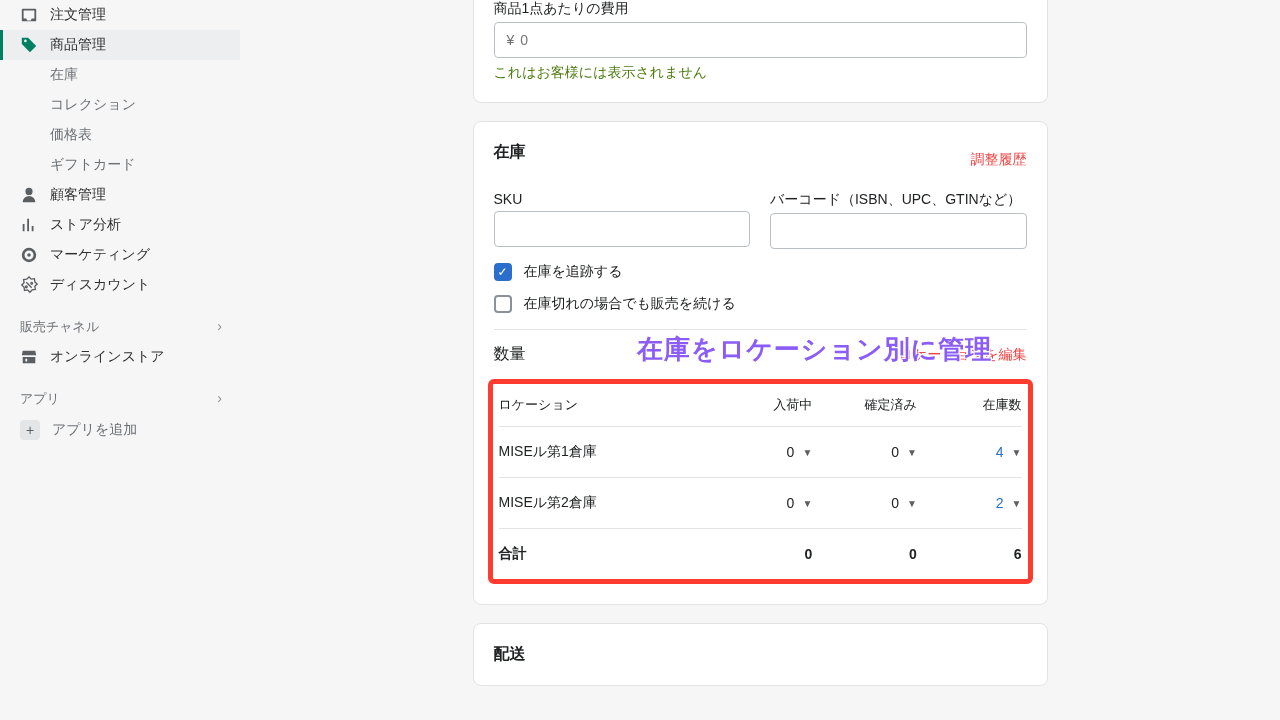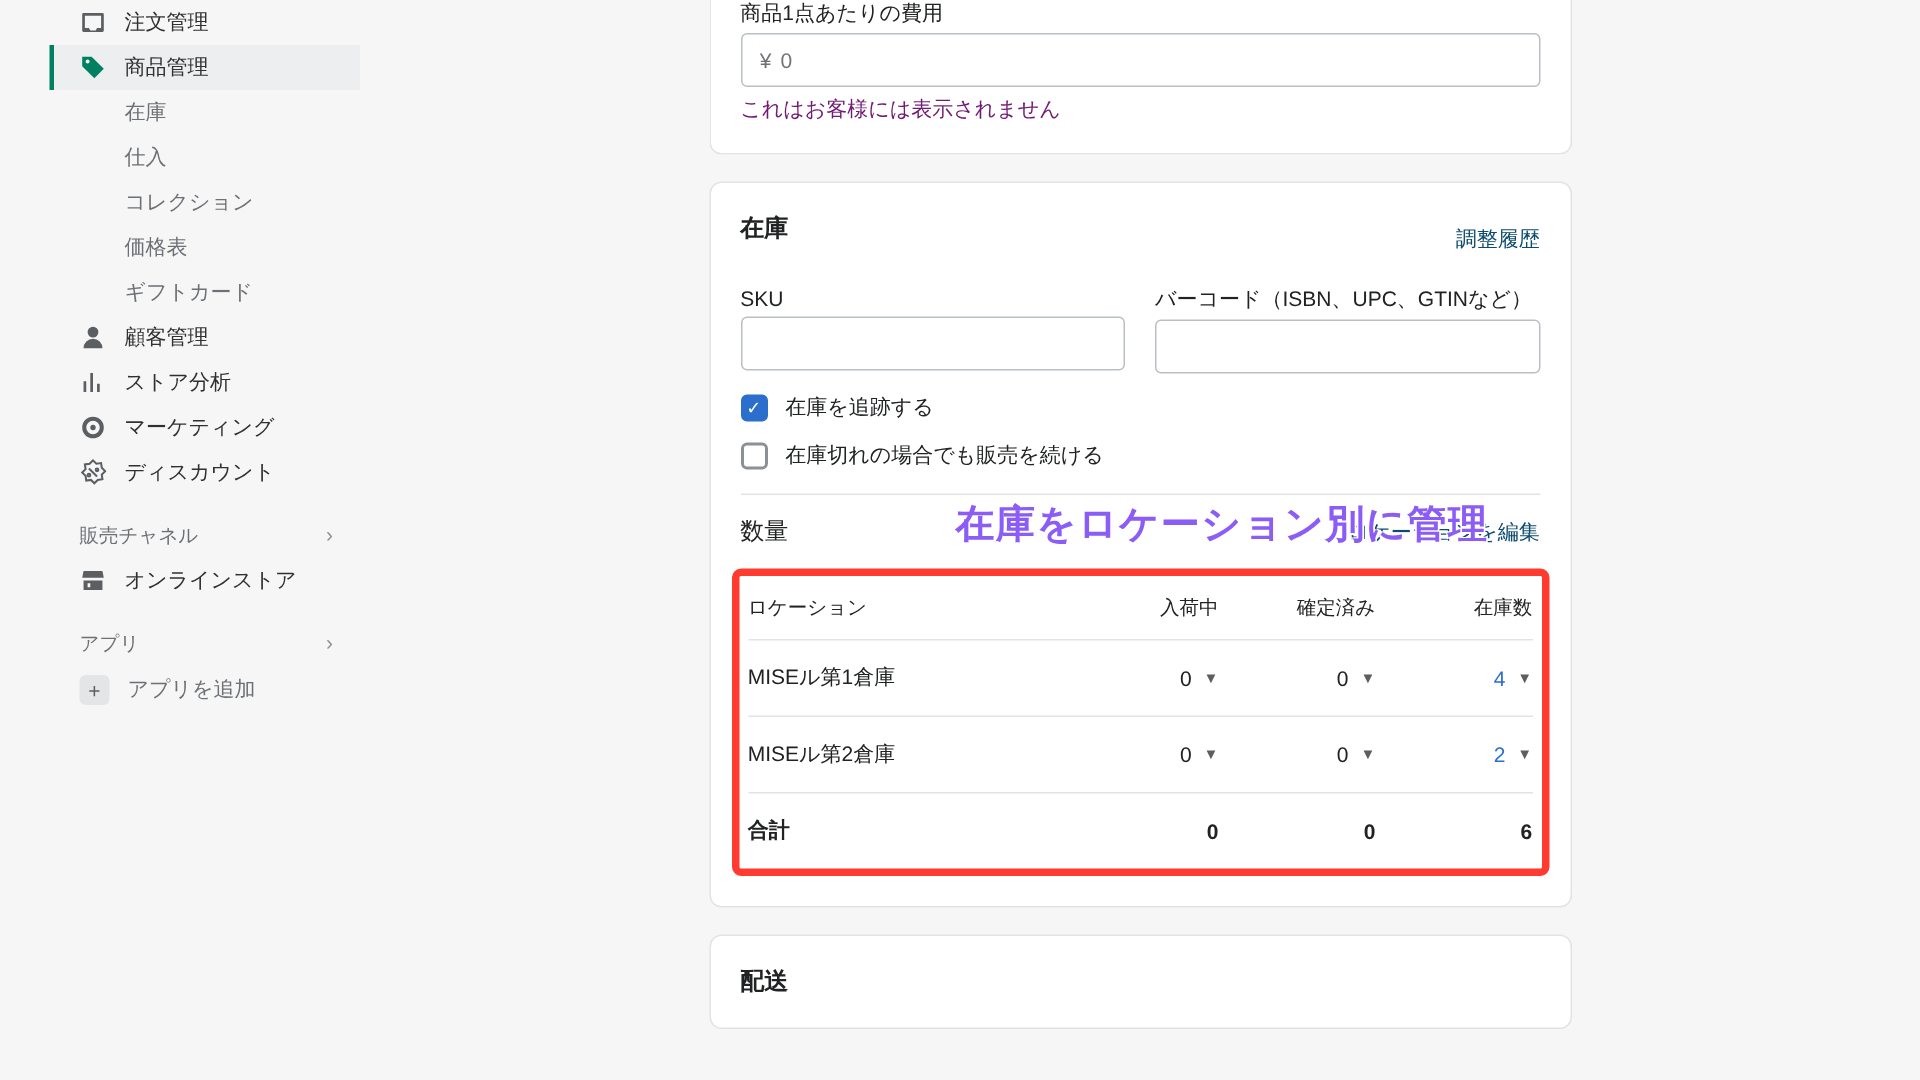--- a/index.html
+++ b/index.html
@@ -14,21 +14,20 @@
     position: relative;
   }
   .layout { display: flex; width: 100%; height: 100%; }
 
   
   .sidebar {
     width: 240px;
     background: #f6f6f7;
     padding-top: 0;
     flex-shrink: 0;
-    padding-left: 33px;
   }
   .nav-item {
     display: flex;
     align-items: center;
     padding: 6px 14px 6px 20px;
     cursor: pointer;
     font-size: 14px;
     color: #303030;
     gap: 12px;
   }
@@ -95,39 +94,39 @@
     font-size: 16px;
     font-weight: 600;
     margin-bottom: 14px;
   }
   .card .title-row {
     display: flex;
     justify-content: space-between;
     align-items: center;
     margin-bottom: 14px;
   }
-  .link { color: #0c4a6e; font-size: 14px; cursor: pointer; }
+  .link { color: #ef4444; font-size: 14px; cursor: pointer; }
   .field-label {
     font-size: 14px;
     color: #202223;
     margin-bottom: 4px;
   }
   .text-input {
     width: 100%;
     height: 36px;
     border: 1px solid #babfc3;
     border-radius: 4px;
     padding: 0 12px;
     font-size: 14px;
     background: #fff;
   }
   .price-input { display: flex; align-items: center; gap: 6px; height: 36px; border: 1px solid #babfc3; border-radius: 4px; padding: 0 12px; background: #fff; }
   .price-input .cur { color: #6d7175; }
   .price-input input { border: none; outline: none; font-size: 14px; width: 100%; }
-  .help-text { color: #701a75; font-size: 14px; margin-top: 6px; }
+  .help-text { color: #4d7c0f; font-size: 14px; margin-top: 6px; }
   .two-col { display: flex; gap: 20px; }
   .two-col > div { flex: 1; }
   .checkbox-row { display: flex; align-items: center; gap: 12px; margin-top: 14px; }
   .cb {
     width: 18px; height: 18px; border: 2px solid #8c9196; border-radius: 4px;
     display: inline-flex; align-items: center; justify-content: center;
     cursor: pointer;
   }
   .cb.checked { background: #2c6ecb; border-color: #2c6ecb; color: #fff; font-size: 12px; }
 
@@ -186,21 +185,20 @@
     </div>
     <div class="nav-item active">
       <span class="icon">
           <svg viewBox="0 0 20 20">
             <path d="M2 2h7l9 9-7 7-9-9V2zm4 5a1.5 1.5 0 100-3 1.5 1.5 0 000 3z"></path>
           </svg>
         </span>
       <span>商品管理</span>
     </div>
     <div class="nav-sub">在庫</div>
-    <div class="nav-sub">仕入</div>
     <div class="nav-sub">コレクション</div>
     <div class="nav-sub">価格表</div>
     <div class="nav-sub">ギフトカード</div>
 
     <div class="nav-item">
       <span class="icon">
           <svg viewBox="0 0 20 20">
             <path d="M10 10a4 4 0 100-8 4 4 0 000 8zm-7 8a7 7 0 0114 0H3z"></path>
           </svg>
         </span>

